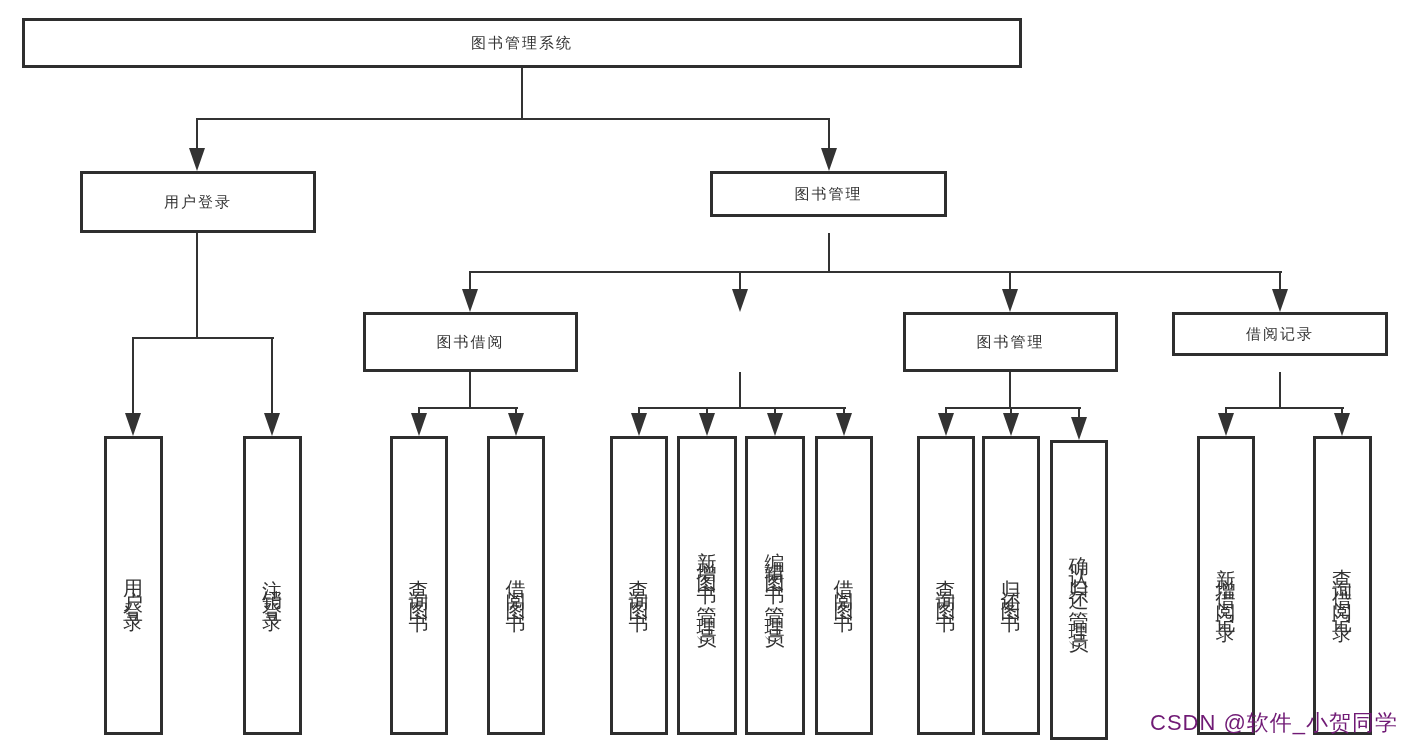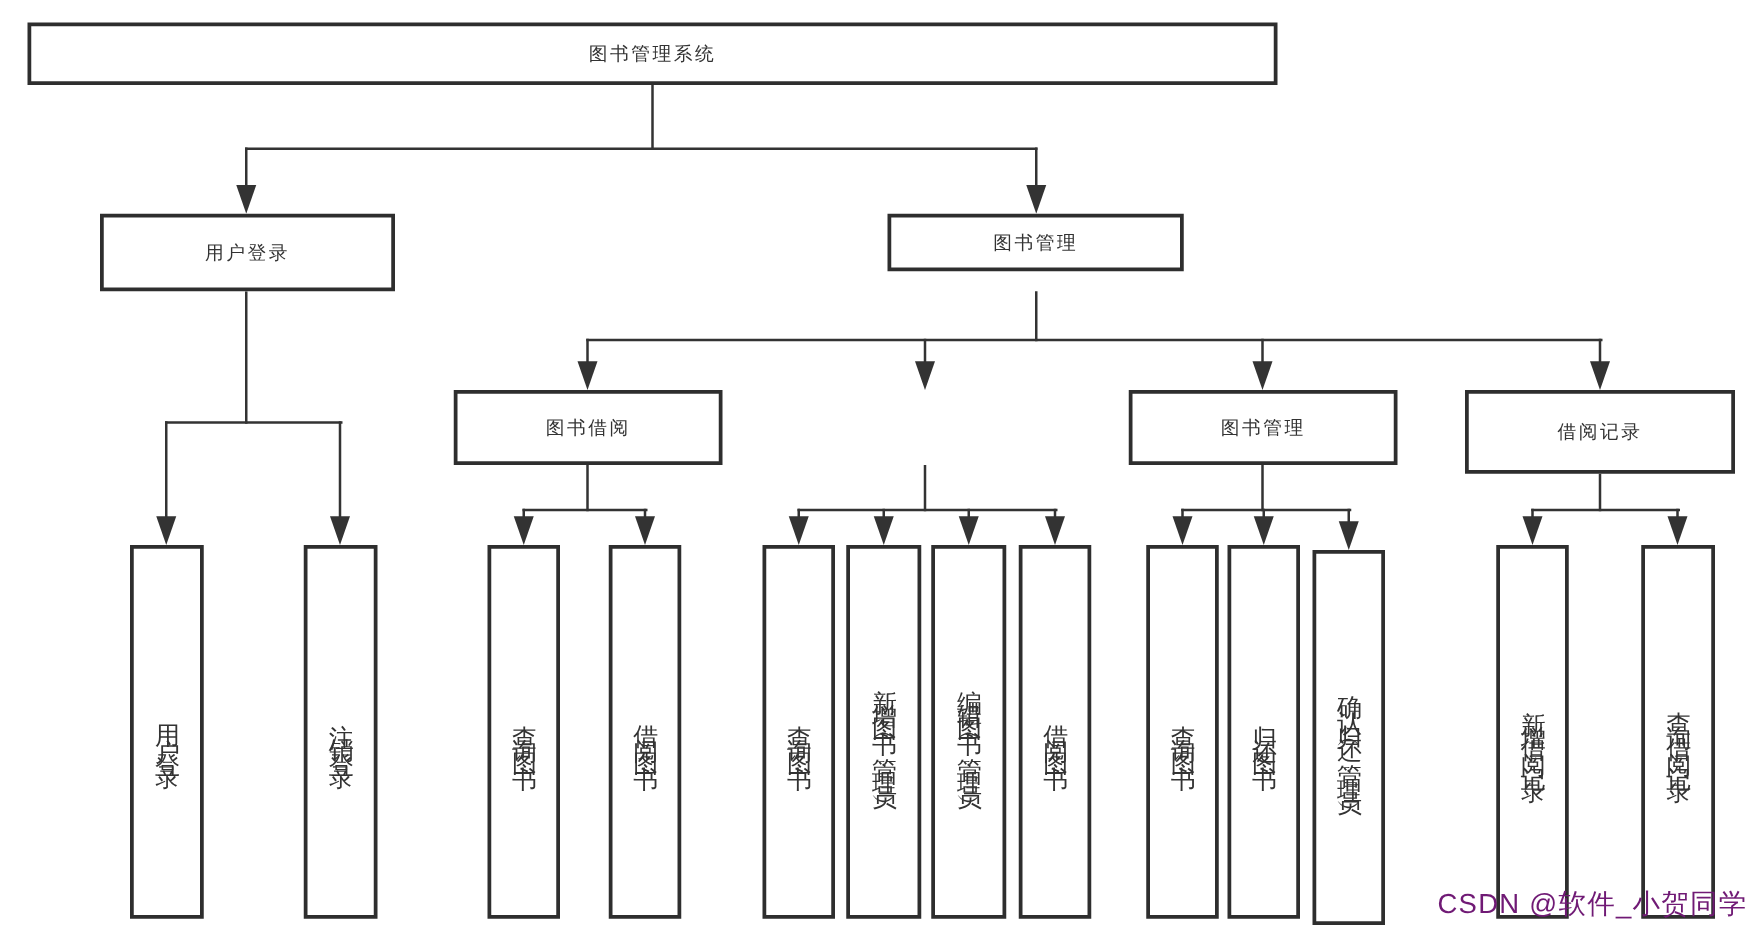--- a/index.html
+++ b/index.html
@@ -69,21 +69,21 @@
   <i class="a" style="left:1002px;top:289px;"></i>
   <i class="v" style="left:1279px;top:271px;height:20px;"></i>
   <i class="a" style="left:1272px;top:289px;"></i>
 
   <div class="box" style="left:363px;top:312px;width:215px;height:60px;">
     <span class="lbl">图书借阅</span>
   </div>
   <div class="box" style="left:903px;top:312px;width:215px;height:60px;">
     <span class="lbl">图书管理</span>
   </div>
-  <div class="box" style="left:1172px;top:312px;width:216px;height:67px;">
+  <div class="box" style="left:1172px;top:312px;width:216px;height:44px;">
     <span class="lbl">借阅记录</span>
   </div>
 
   <i class="v" style="left:469px;top:372px;height:37px;"></i>
   <i class="v" style="left:739px;top:372px;height:37px;"></i>
   <i class="v" style="left:1009px;top:372px;height:37px;"></i>
   <i class="v" style="left:1279px;top:372px;height:37px;"></i>
 
   <i class="h" style="left:418px;top:407px;width:100px;"></i>
   <i class="v" style="left:418px;top:407px;height:10px;"></i>

